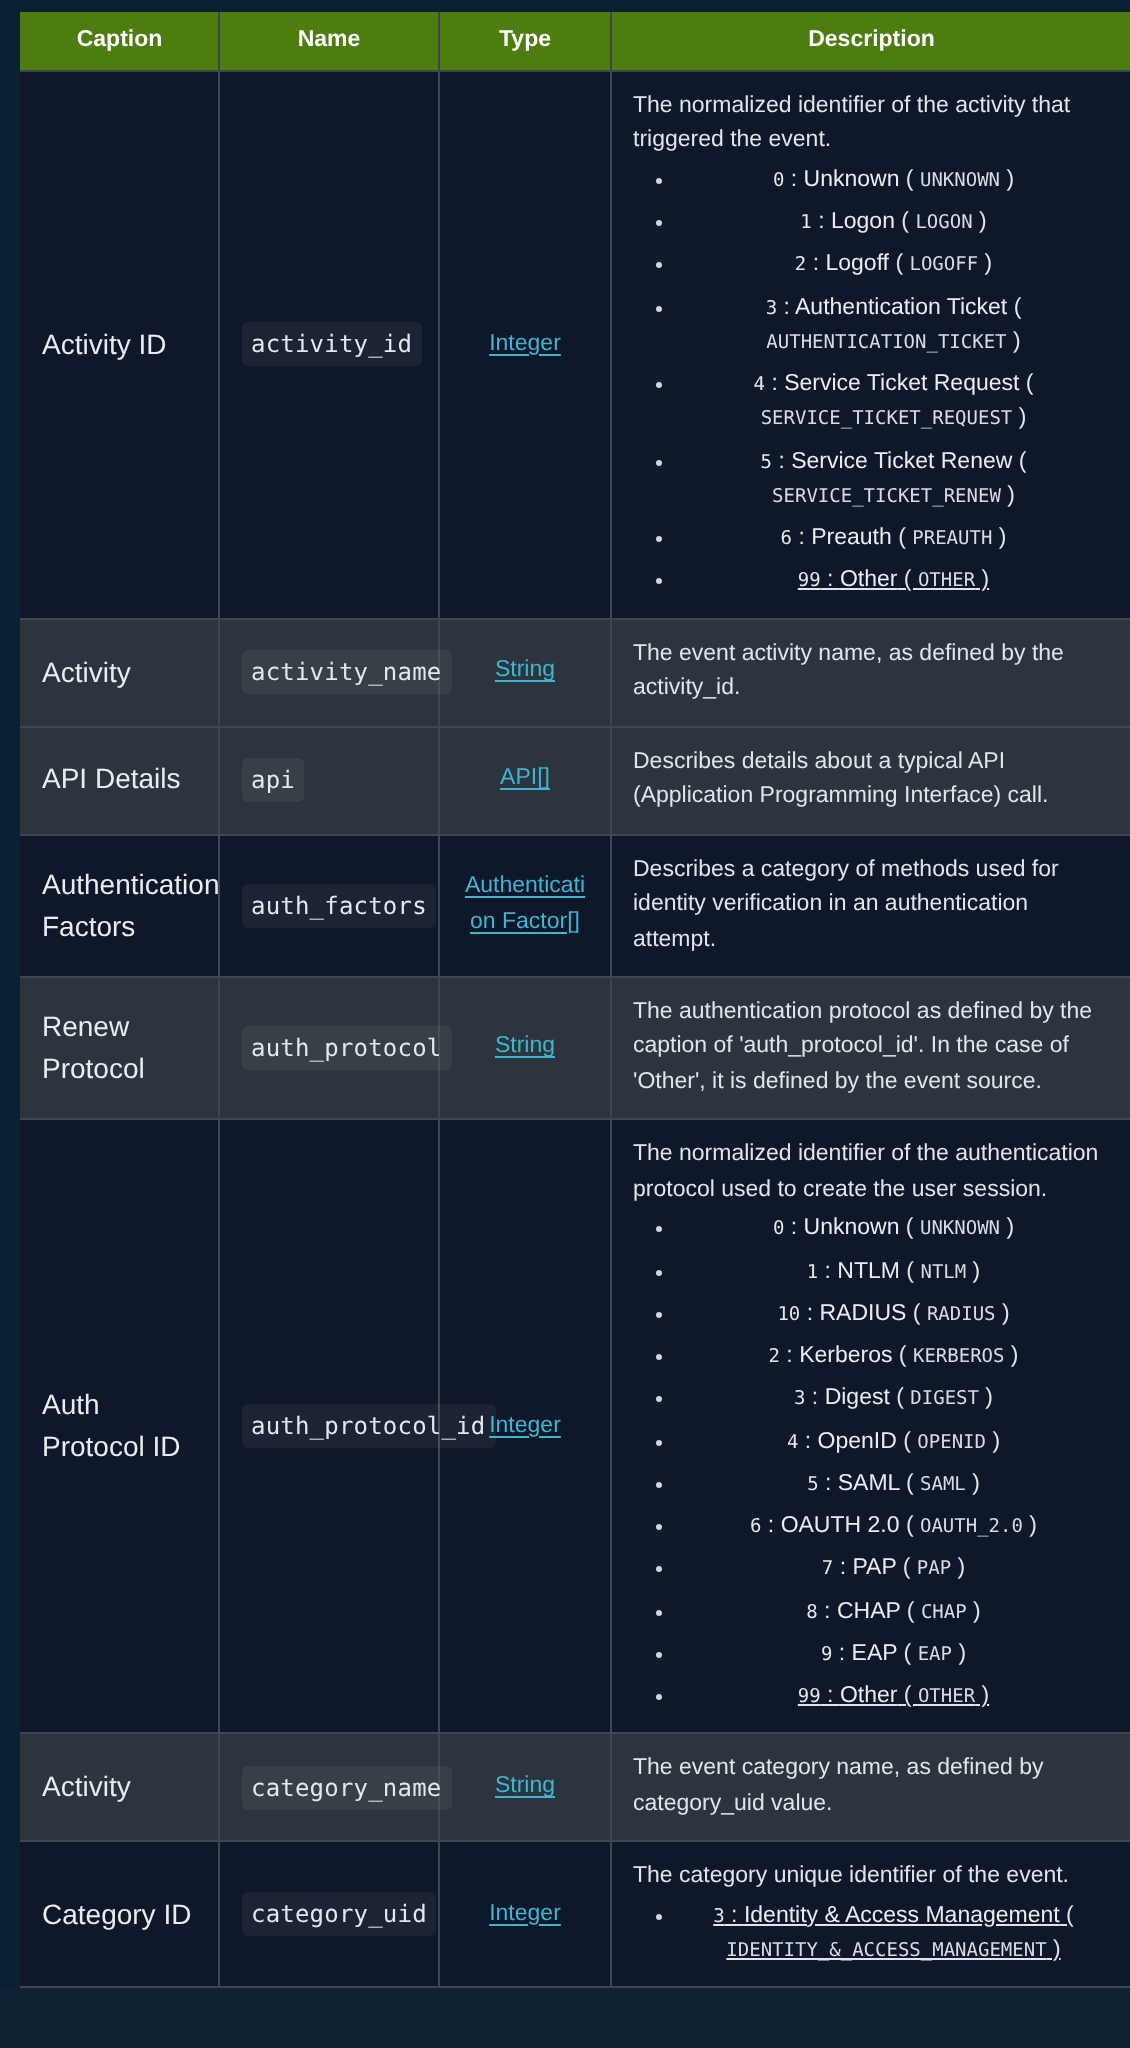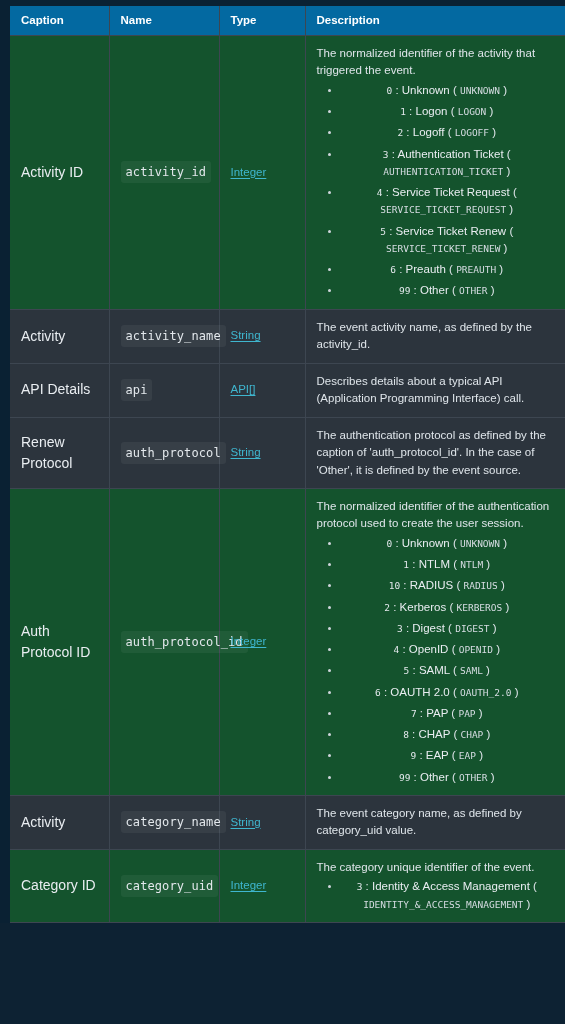--- a/index.html
+++ b/index.html
@@ -45,43 +45,43 @@
     font-size: 11.5px;
     color: #e9edf1;
   }
 
   table.schema col.c-caption { width: 99px; }
   table.schema col.c-name    { width: 110px; }
   table.schema col.c-type    { width: 86px; }
   table.schema col.c-desc    { width: 260px; }
 
   thead th {
-    background: #0369a1;
+    background: #4d7c0f;
     color: #ffffff;
     font-weight: bold;
     font-size: 11.5px;
-    text-align: left;
+    text-align: center;
     padding: 8px 10px 9px 11px;
     border-right: 1px solid #3d4651;
     border-bottom: 1px solid #3d4651;
     vertical-align: middle;
     white-space: nowrap;
   }
   thead th:last-child { border-right: none; }
 
   tbody td {
     border-right: 1px solid #3d4651;
     border-bottom: 1px solid #3d4651;
     padding: 9px 10px 9px 11px;
     vertical-align: middle;
     line-height: 1.52;
   }
   tbody td:last-child { border-right: none; }
 
-  tbody tr.row-a > td { background: #14532d; }
+  tbody tr.row-a > td { background: #0f172a; }
   tbody tr.row-b > td { background: #2c343d; }
 
   
   td.caption-cell {
     color: #e9edf1;
     font-size: 14px;
   }
 
   
   td.name-cell { text-align: left; }
@@ -91,21 +91,21 @@
     color: #e3e8ec;
     background: rgba(255,255,255,0.055);
     border-radius: 3px;
     padding: 2px 5px;
     display: inline-block;
     letter-spacing: 0.1px;
     white-space: nowrap;
   }
 
   
-  td.type-cell { vertical-align: middle; }
+  td.type-cell { vertical-align: middle; text-align: center; }
   a.type-link {
     color: #3fb6cf;
     text-decoration: underline;
     text-underline-offset: 2px;
     font-size: 11.5px;
     cursor: pointer;
     word-break: break-word;
   }
 
   
@@ -120,21 +120,21 @@
     margin: 2px 0 0 0;
     padding-left: 22px;
     list-style: none;
   }
   ul.enum-list li {
     position: relative;
     margin: 0 0 4px 0;
     line-height: 1.5;
     text-align: center;
   }
-  ul.enum-list li:last-child { margin-bottom: 0; }
+  ul.enum-list li:last-child { margin-bottom: 0; text-decoration: underline; }
   ul.enum-list li::before {
     content: "";
     position: absolute;
     left: -11px;
     top: 7px;
     width: 3px;
     height: 3px;
     border-radius: 50%;
     background: #cfd6dc;
   }
@@ -200,20 +200,28 @@
             </td>
           </tr>
           <tr class="row-b">
             <td class="caption-cell">API Details</td>
             <td class="name-cell"><span class="code-chip">api</span></td>
             <td class="type-cell"><a class="type-link">API[]</a></td>
             <td class="desc-cell">
               <p class="desc-text">Describes details about a typical API (Application Programming Interface) call.</p>
             </td>
           </tr>
+          <tr class="row-a">
+            <td class="caption-cell">Authentication Factors</td>
+            <td class="name-cell"><span class="code-chip">auth_factors</span></td>
+            <td class="type-cell"><a class="type-link">Authentication Factor[]</a></td>
+            <td class="desc-cell">
+              <p class="desc-text">Describes a category of methods used for identity verification in an authentication attempt.</p>
+            </td>
+          </tr>
           <tr class="row-b">
             <td class="caption-cell">Renew Protocol</td>
             <td class="name-cell"><span class="code-chip">auth_protocol</span></td>
             <td class="type-cell"><a class="type-link">String</a></td>
             <td class="desc-cell">
               <p class="desc-text">The authentication protocol as defined by the caption of 'auth_protocol_id'. In the case of 'Other', it is defined by the event source.</p>
             </td>
           </tr>
           <tr class="row-a">
             <td class="caption-cell">Auth Protocol ID</td>

